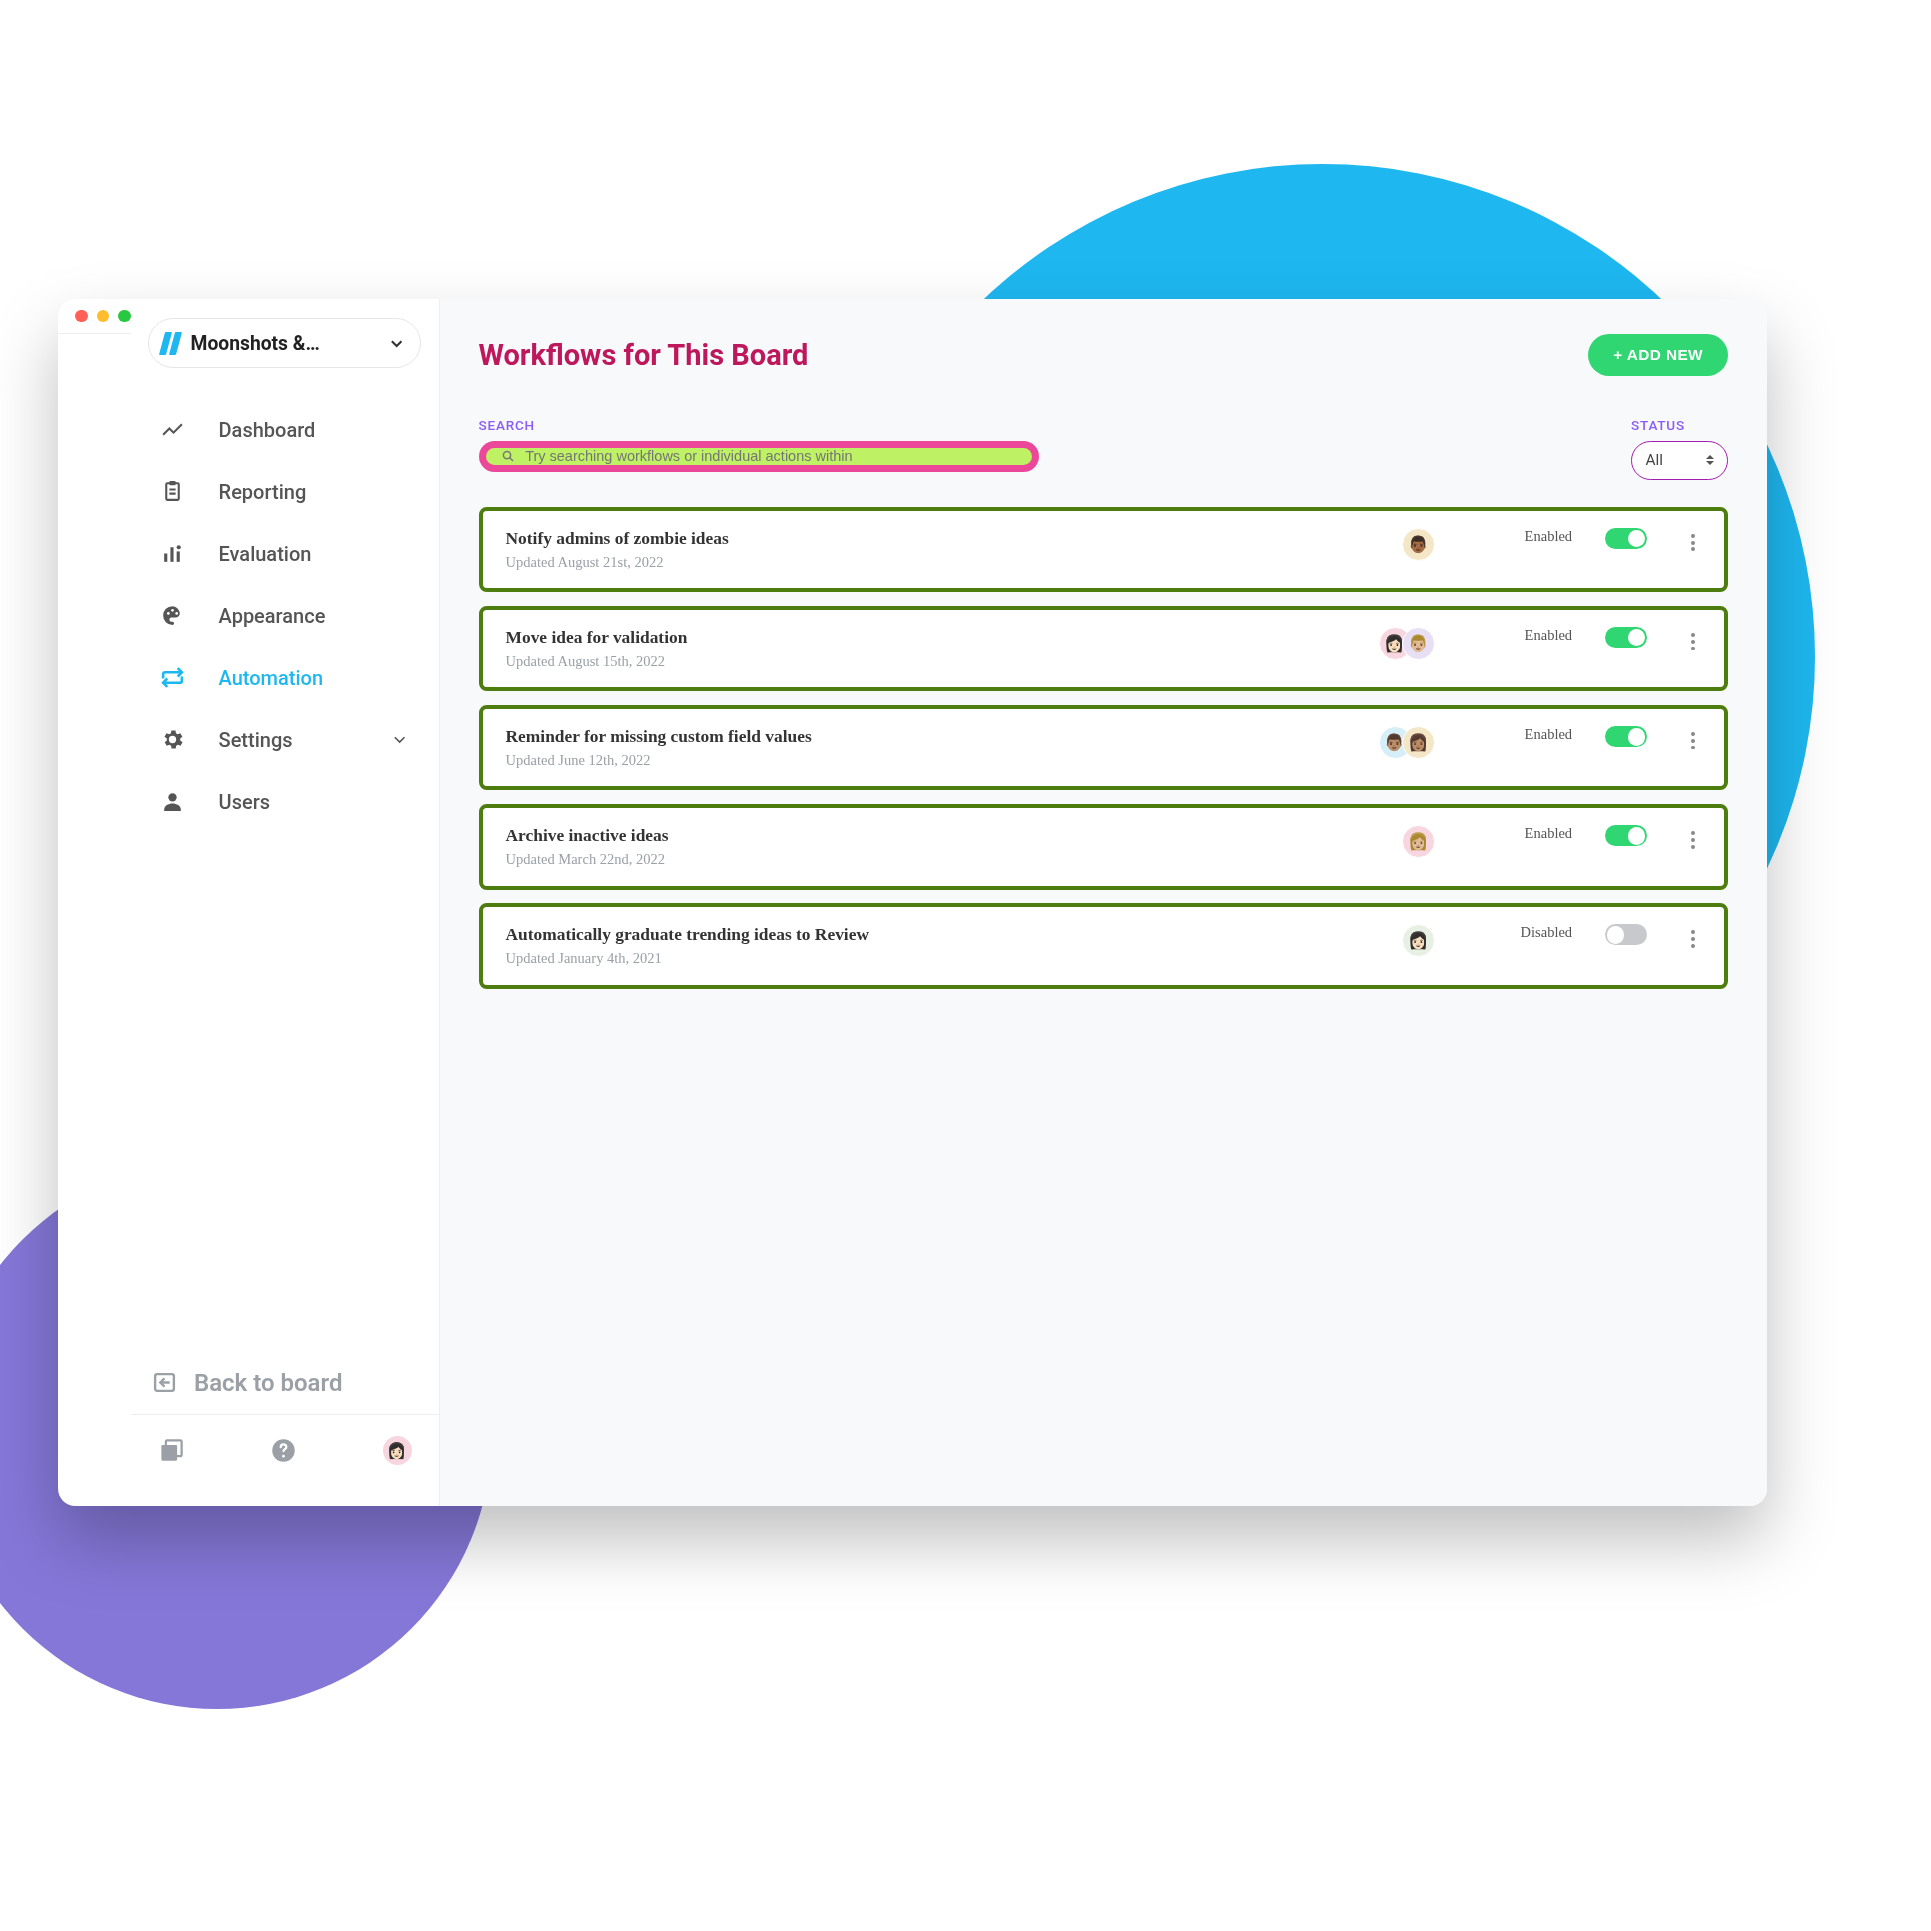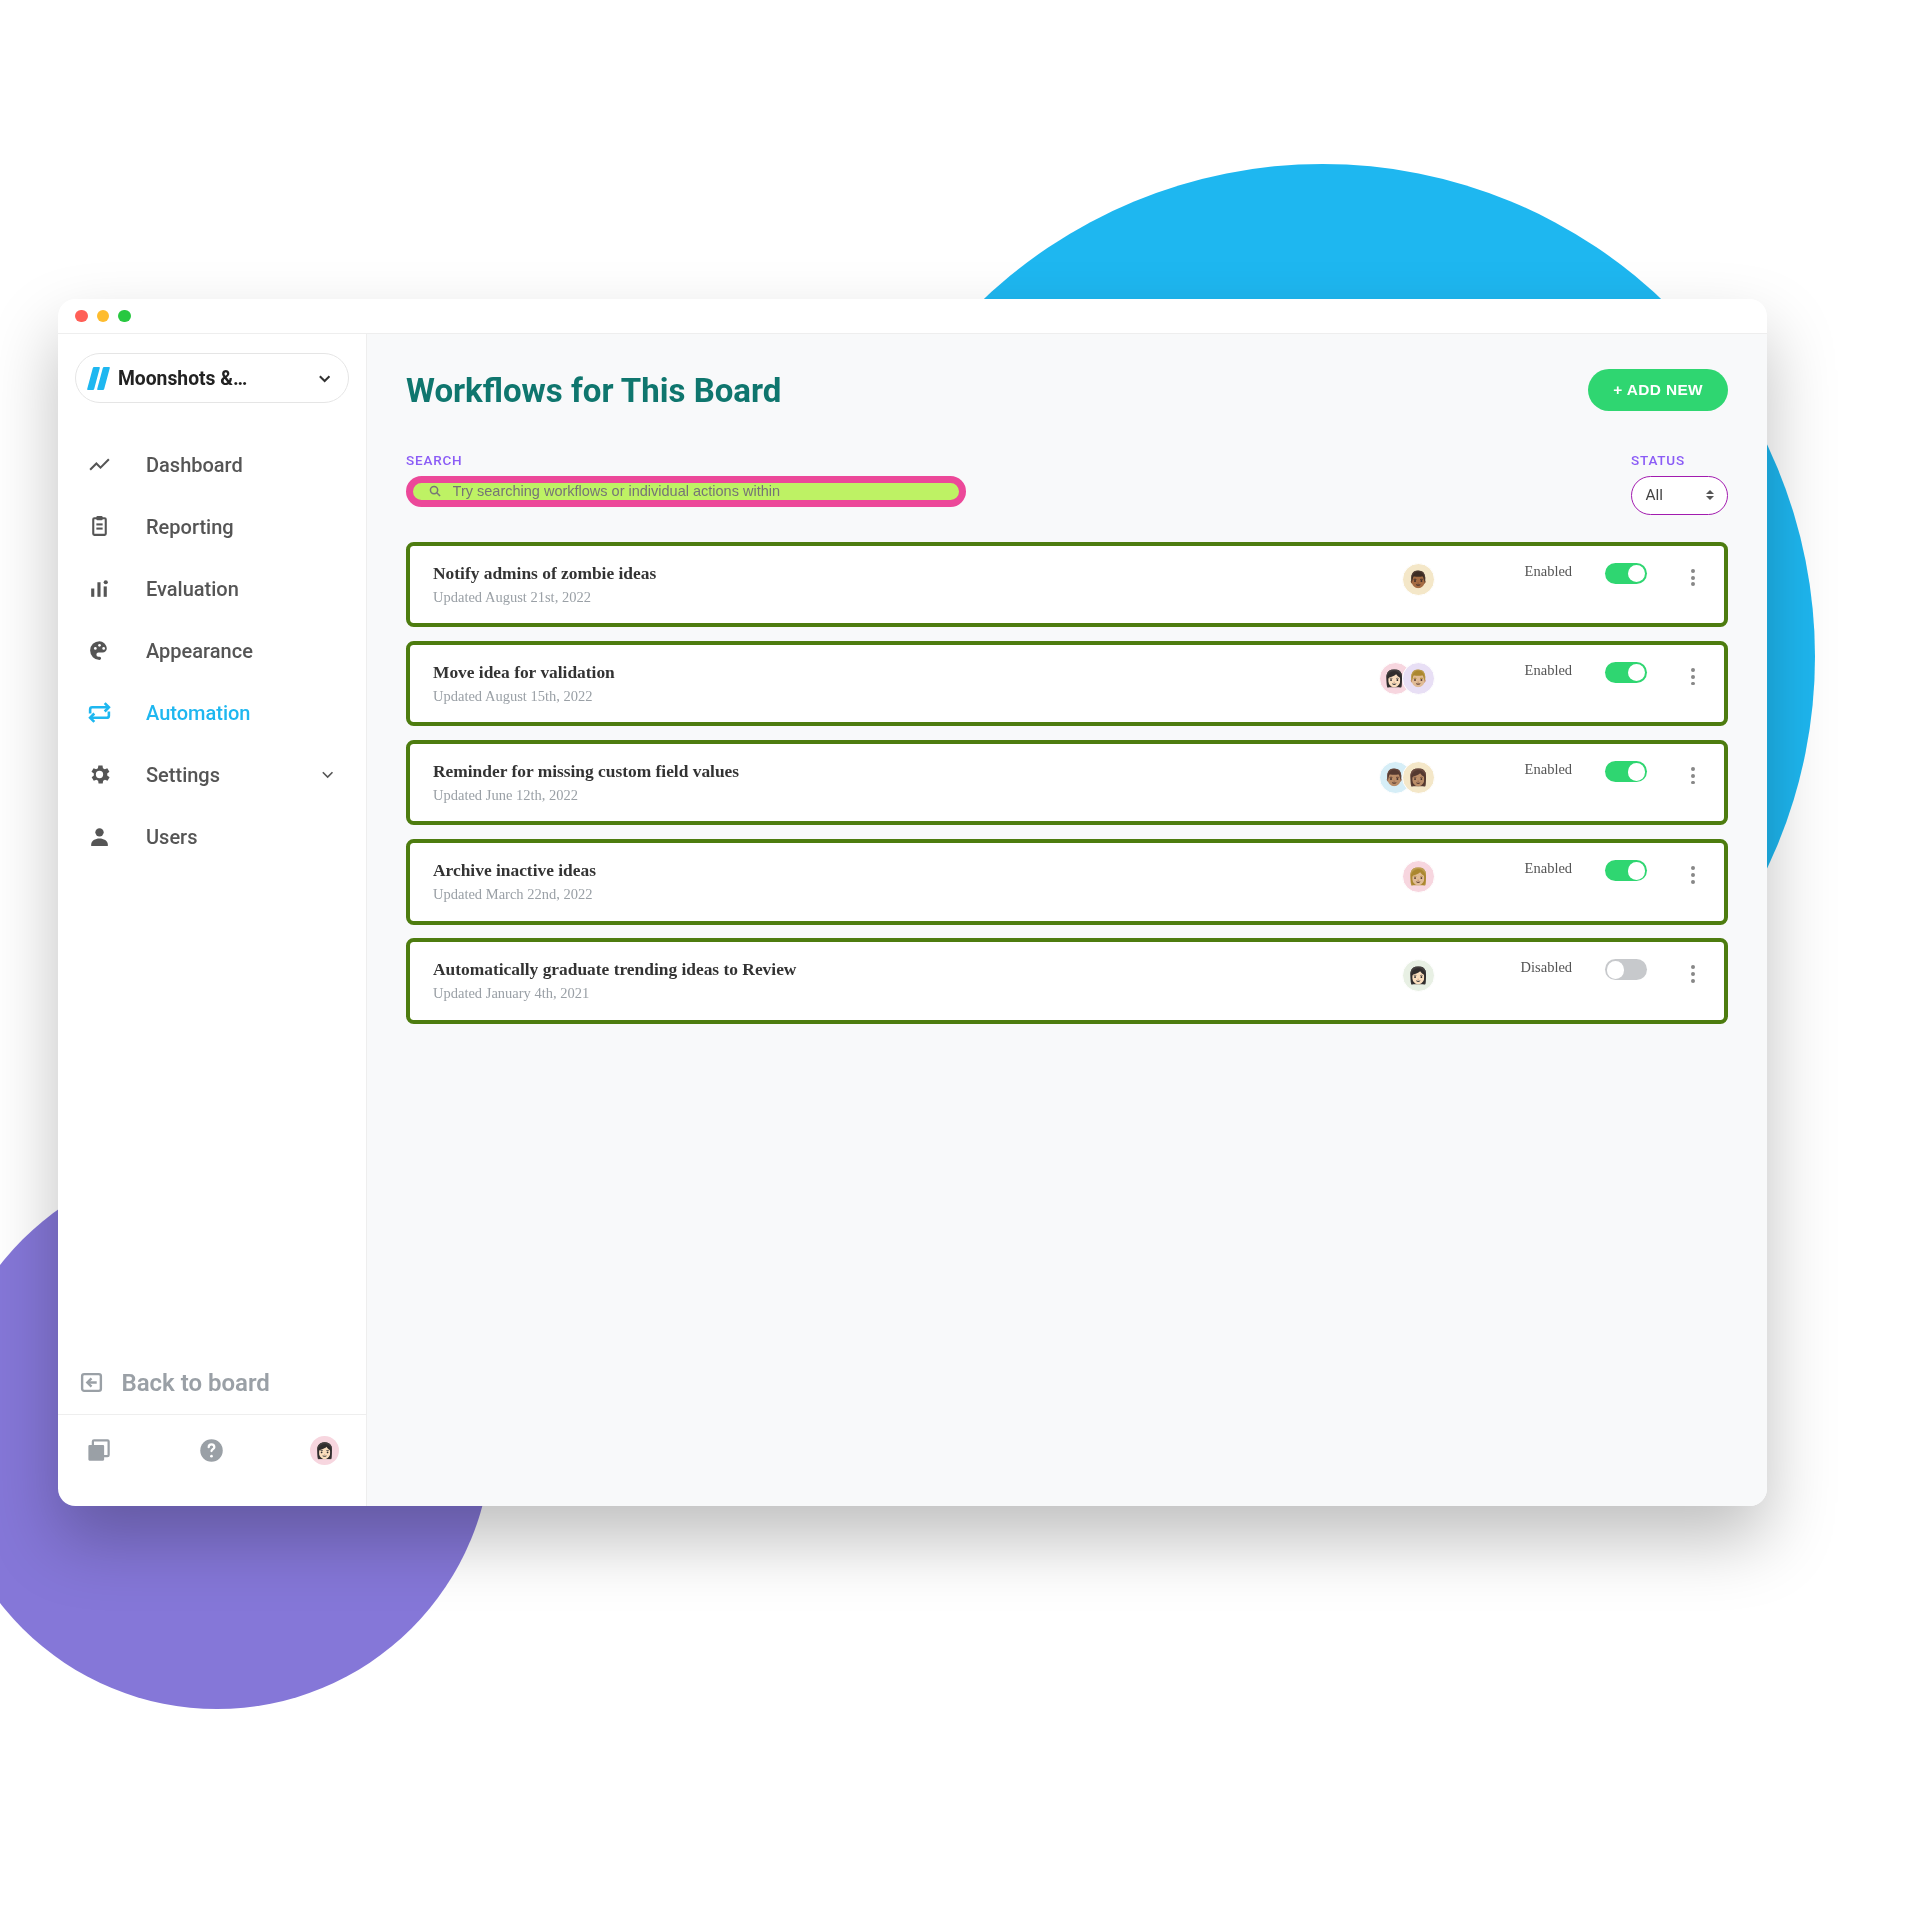--- a/index.html
+++ b/index.html
@@ -25,21 +25,21 @@
       background: #8577D8;
       top: 1159px; left: -58px;
     }
     .window {
       position: absolute;
       top: 299px; left: 58px;
       width: 1709px; height: 1207px;
       border-radius: 17.4px;
       background: #fff;
       box-shadow: 0 34px 68px rgba(0,0,0,0.25);
-      display: flex; flex-direction: column;
+      display: flex; flex-direction: row;
       overflow: hidden;
     }
     .titlebar {
       height: 35px; display: flex; align-items: center;
       padding-left: 17.4px; gap: 8.7px;
       border-bottom: 1px solid #eee;
     }
     .dot { width: 12.6px; height: 12.6px; border-radius: 50%; }
     .dot.r { background: #FF5F57; } .dot.y { background: #FEBC2E; } .dot.g { background: #28C840; }
     .content { flex: 1; display: flex; }
@@ -80,21 +80,21 @@
     }
     .footer .ficon { width: 27px; height: 27px; color: #9aa0a6; }
     .footer .ficon svg { width: 27px; height: 27px; }
     .avatar-sm {
       width: 29px; height: 29px; border-radius: 50%;
       background: #F7D6DF; display: flex; align-items: center; justify-content: center;
       font-size: 15.4px;
     }
     .main { flex: 1; background: #F8F9FA; padding: 35px 39px; }
     .header-row { display: flex; align-items: center; justify-content: space-between; margin-bottom: 41px; }
-    .page-title { font-size: 33px; font-weight: 700; color: #0f766e; }
+    .page-title { font-size: 29px; font-weight: 700; color: #be185d; }
     .add-btn {
       background: #2FD671; color: #fff; border: none;
       height: 42px; padding: 0 25px; border-radius: 965px;
       font-weight: 700; font-size: 15.4px; letter-spacing: 0.4px; cursor: pointer;
     }
     .filters { display: flex; justify-content: space-between; gap: 39px; margin-bottom: 27px; }
     .filter-col { display: flex; flex-direction: column; gap: 7.7px; }
     .filter-label { font-size: 13.5px; letter-spacing: 0.8px; color: #8b5cf6; font-weight: 500; }
     .search-box {
       width: 560px; height: 31px; border: 7px solid #ec4899; border-radius: 965px;

